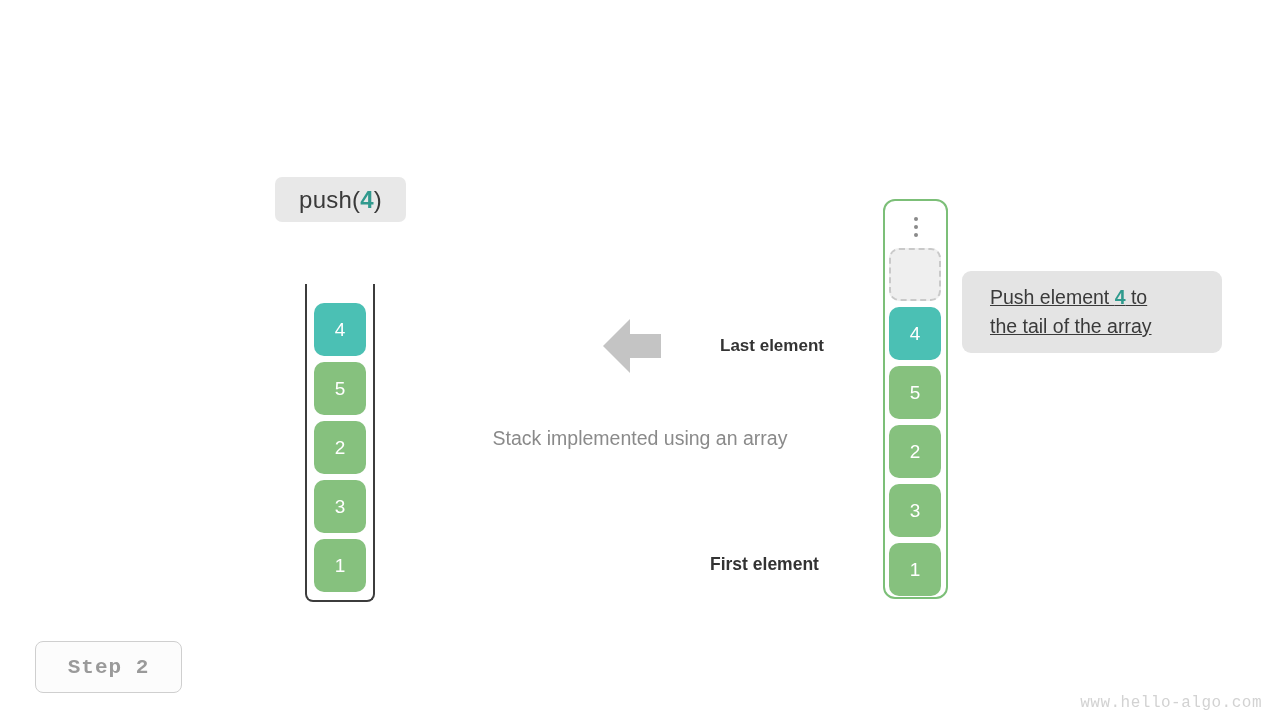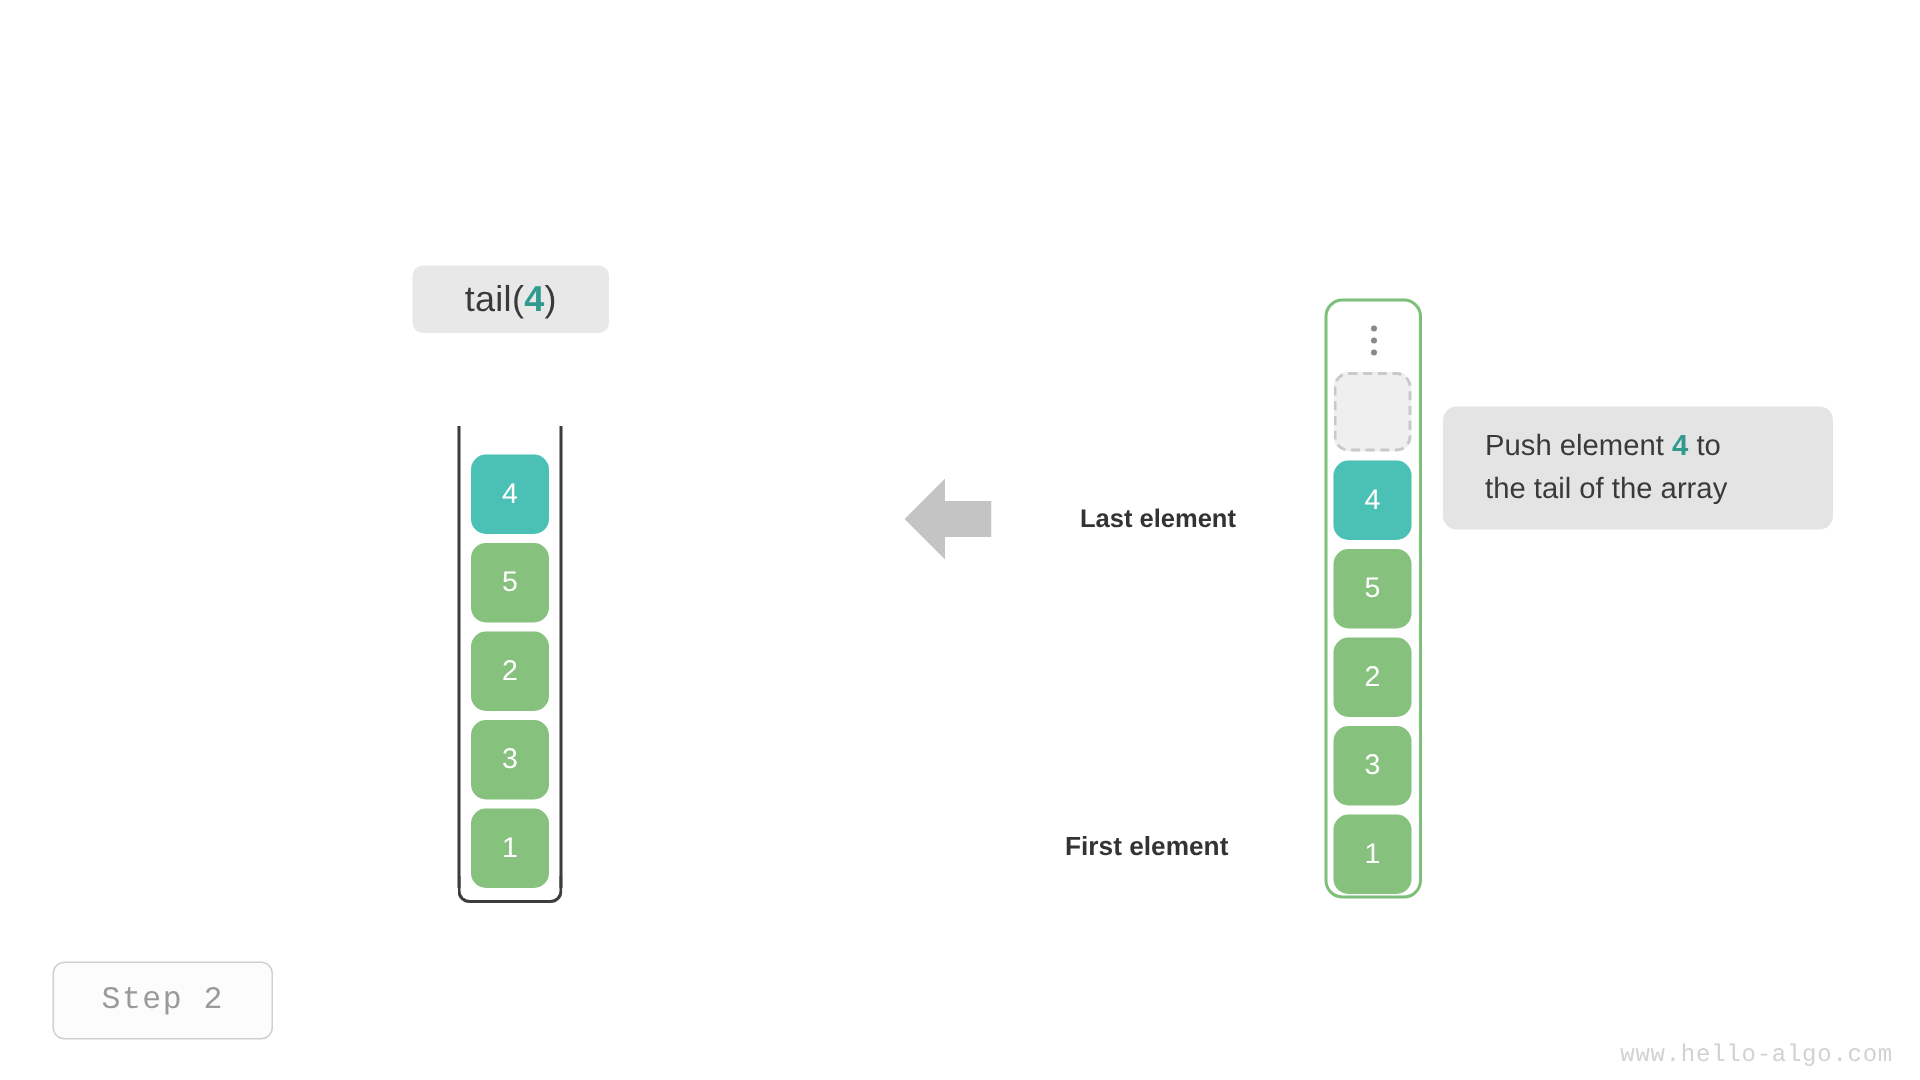--- a/index.html
+++ b/index.html
@@ -152,20 +152,21 @@
     border-radius: 9px;
     display: flex;
     align-items: center;
     box-sizing: border-box;
     padding: 0 28px;
   }
   .callout-text {
     font-size: 19.5px;
     line-height: 29px;
     color: #3a3a3a;
+    text-decoration: underline;
   }
   .callout-text .accent {
     color: #2f9a8d;
     font-weight: 700;
   }
 
   
   .arrow-left {
     position: absolute;
     left: 603px;
@@ -211,21 +212,21 @@
     width: 147px;
     height: 52px;
     border: 1px solid #cfcfcf;
     border-radius: 8px;
     background: #fcfcfc;
     display: flex;
     align-items: center;
     justify-content: center;
     font-family: "Liberation Mono", monospace;
     font-size: 21px;
-    font-weight: 400;
+    font-weight: 700;
     color: #9a9a9a;
     letter-spacing: 1px;
     box-sizing: border-box;
   }
 
   
   .watermark {
     position: absolute;
     right: 18px;
     bottom: 8px;
@@ -234,21 +235,21 @@
     color: #d2d2d2;
     letter-spacing: 0.5px;
   }
 </style>
 </head>
 <body>
 
 <div class="canvas">
 
   <div class="op-badge">
-    <span>tail(</span>
+    <span>push(</span>
       <span class="accent">4</span>
       <span>)</span>
   </div>
 
   <div class="left-stack">
     <div class="wall left"></div>
     <div class="wall right"></div>
     <div class="floor"></div>
     <div class="cells">
       <div class="cell teal">4</div>
@@ -259,20 +260,21 @@
     </div>
   </div>
 
   <div class="arrow-left">
     <svg width="58" height="54" viewBox="0 0 58 54" xmlns="http://www.w3.org/2000/svg">
       <polygon points="0,27 27,0 27,15 58,15 58,39 27,39 27,54" fill="#c4c4c4"></polygon>
     </svg>
   </div>
   <div class="label-last">Last element</div>
   <div class="label-first">First element</div>
+  <div class="caption">Stack implemented using an array</div>
 
   <div class="right-array">
     <div class="ellipsis">
       <span class="dot"></span>
       <span class="dot"></span>
       <span class="dot"></span>
     </div>
     <div class="cells">
       <div class="cell empty"></div>
       <div class="cell teal">4</div>

